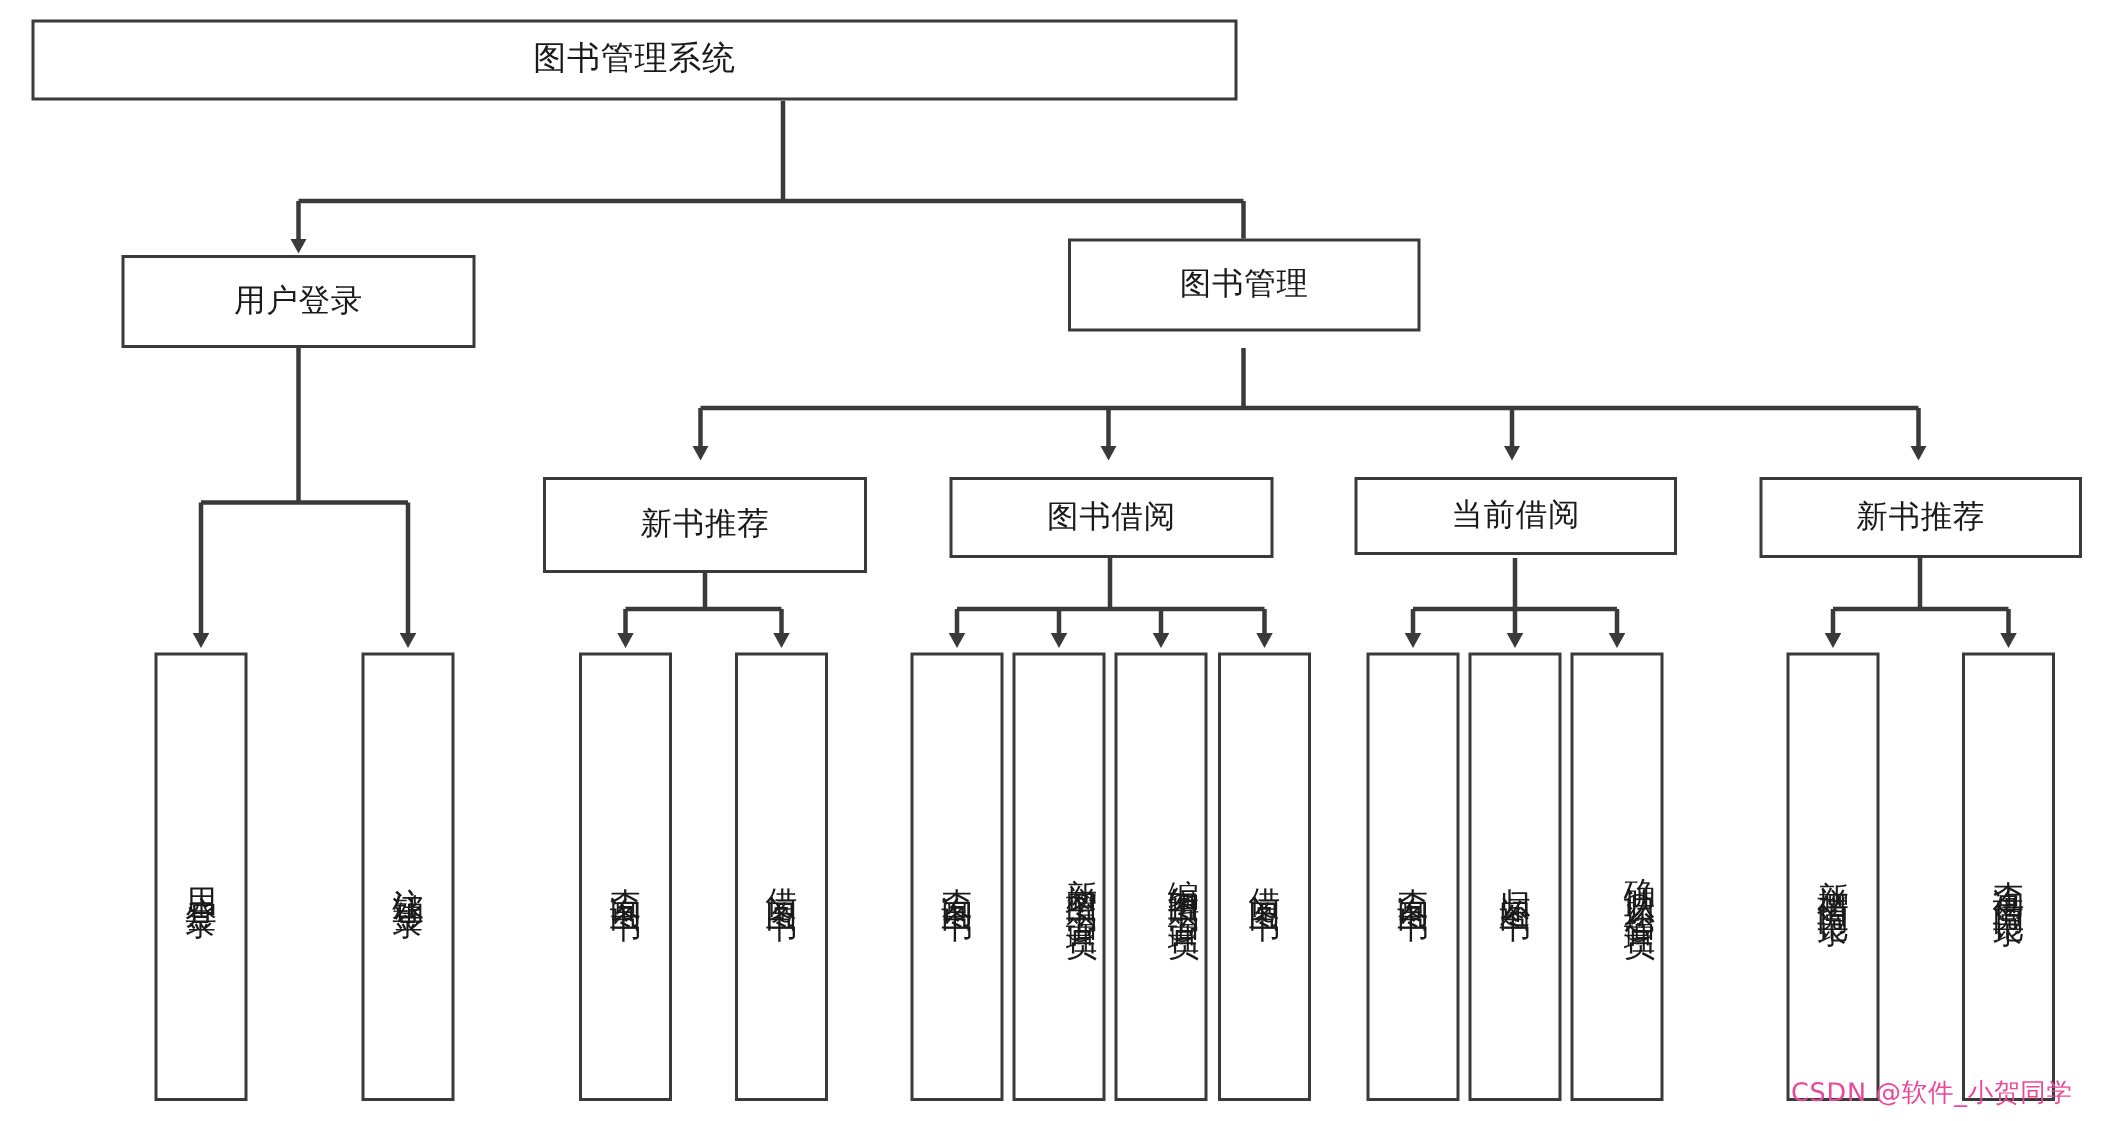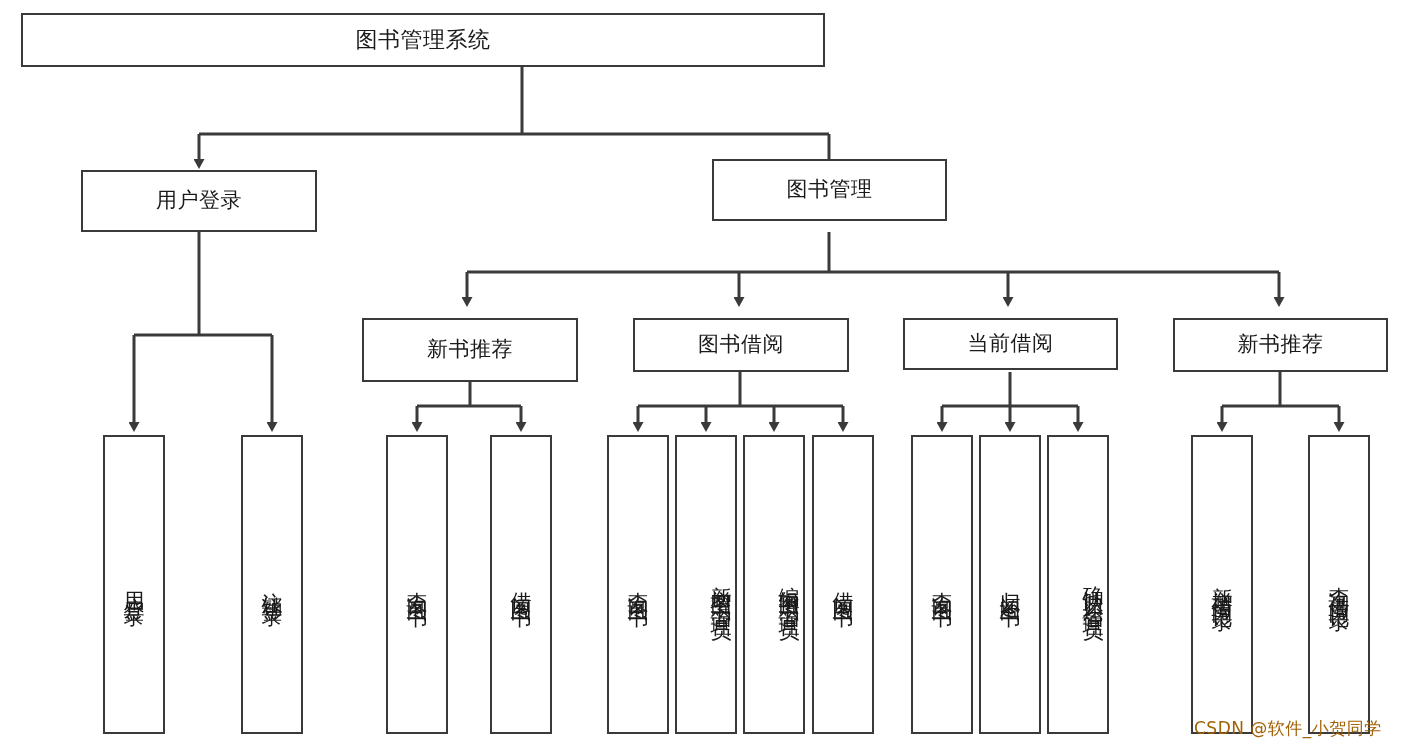--- a/index.html
+++ b/index.html
@@ -56,21 +56,21 @@
     white-space: nowrap;
     overflow: hidden;
   }
   .node.leaf.mid {
     align-items: center;
     padding-top: 0;
   }
   .watermark {
     position: absolute;
     font-size: 17px;
-    color: #a16207;
+    color: #ec4899;
     white-space: nowrap;
     z-index: 3;
     letter-spacing: 0.5px;
   }
 </style>
 </head>
 <body>
 
 <div id="diagram-root">
 

